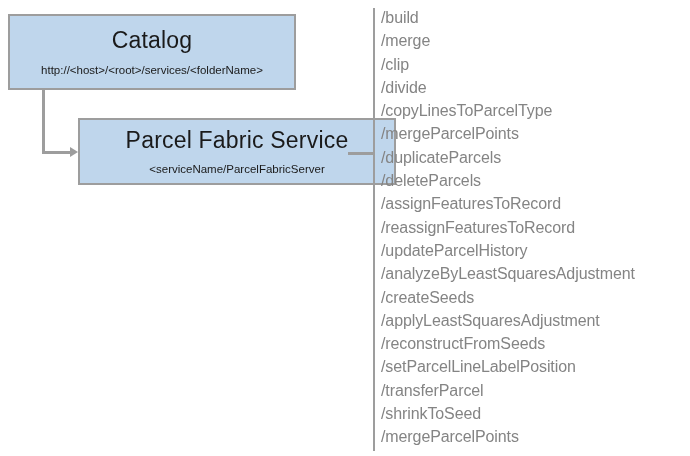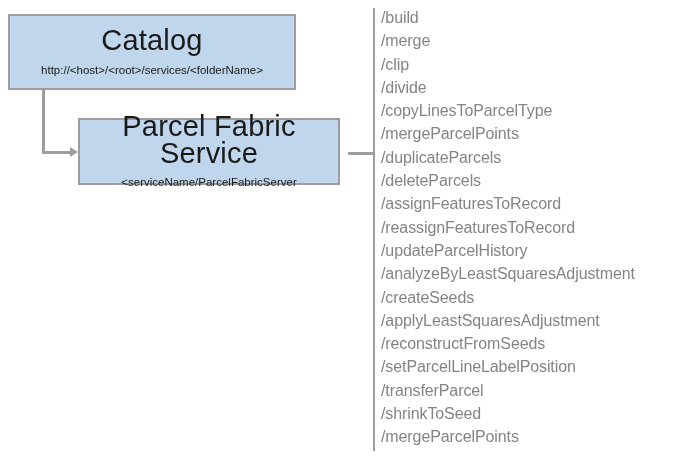--- a/index.html
+++ b/index.html
@@ -27,41 +27,41 @@
     background: #bfd6ec;
     border: 2px solid #9d9d9d;
     display: flex;
     flex-direction: column;
     align-items: center;
     justify-content: center;
     text-align: center;
   }
   .node-title {
     color: #1a1a1a;
-    font-size: 29px;
+    font-size: 23px;
     line-height: 27px;
     letter-spacing: 0.2px;
   }
   .node-sub {
     color: #1a1a1a;
     font-size: 11.5px;
     line-height: 15px;
     margin-top: 9px;
   }
 
   #catalog-node {
     left: 8px;
     top: 14px;
     width: 288px;
     height: 76px;
   }
   #service-node {
     left: 78px;
     top: 118px;
-    width: 262px;
+    width: 318px;
     height: 67px;
   }
   #service-node .node-sub {
     font-size: 11.5px;
     margin-top: 8px;
   }
 
   
   .conn {
     position: absolute;

